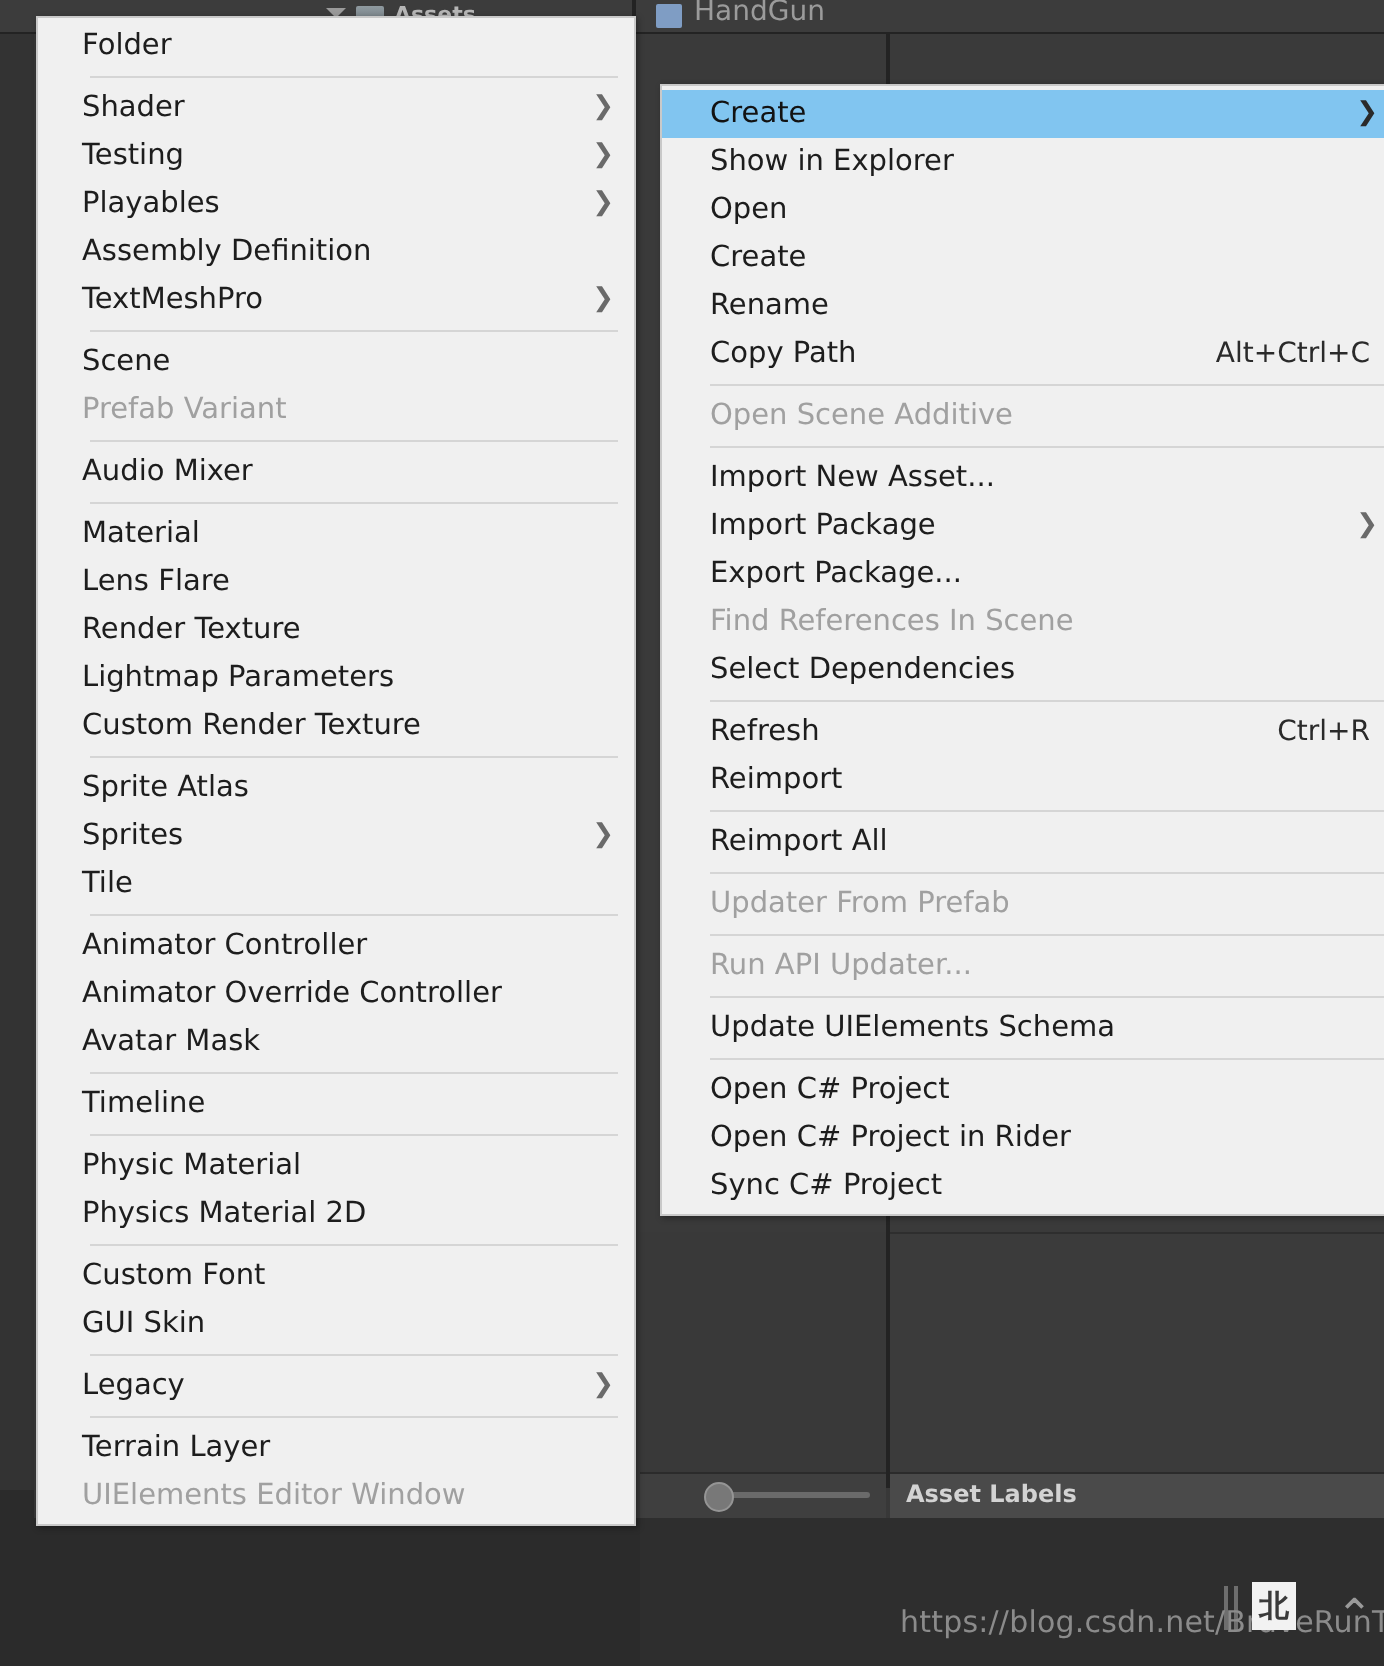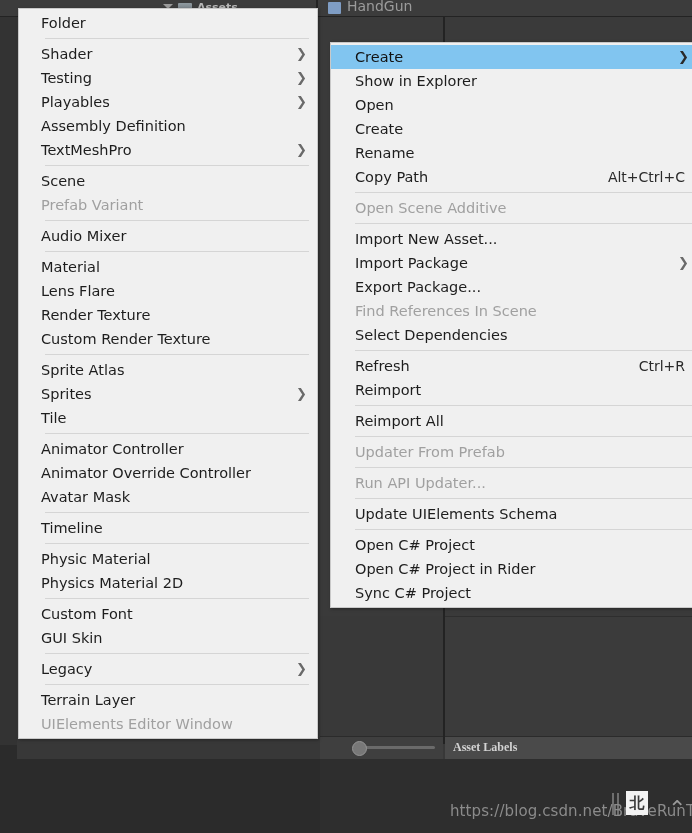--- a/index.html
+++ b/index.html
@@ -136,21 +136,20 @@
     background: #4a4a4a;
     border-top: 1px solid #2b2b2b;
   }
   .asset-labels-text {
     position: absolute;
     left: 453px; top: 739px;
     font-size: 12px;
     font-weight: bold;
     color: #d3d3d3;
     line-height: 17px;
-    font-family: Liberation Serif, serif;
   }
   .bottom-dark {
     position: absolute;
     left: 0; top: 759px;
     width: 692px; height: 74px;
     background: #2b2b2b;
   }
   .bottom-dark2 {
     position: absolute;
     left: 320px; top: 759px;
@@ -308,20 +307,21 @@
     <div class="mi"><span>TextMeshPro</span><span class="arrow">❯</span></div>
     <div class="sep"></div>
     <div class="mi"><span>Scene</span></div>
     <div class="mi disabled"><span>Prefab Variant</span></div>
     <div class="sep"></div>
     <div class="mi"><span>Audio Mixer</span></div>
     <div class="sep"></div>
     <div class="mi"><span>Material</span></div>
     <div class="mi"><span>Lens Flare</span></div>
     <div class="mi"><span>Render Texture</span></div>
+    <div class="mi"><span>Lightmap Parameters</span></div>
     <div class="mi"><span>Custom Render Texture</span></div>
     <div class="sep"></div>
     <div class="mi"><span>Sprite Atlas</span></div>
     <div class="mi"><span>Sprites</span><span class="arrow">❯</span></div>
     <div class="mi"><span>Tile</span></div>
     <div class="sep"></div>
     <div class="mi"><span>Animator Controller</span></div>
     <div class="mi"><span>Animator Override Controller</span></div>
     <div class="mi"><span>Avatar Mask</span></div>
     <div class="sep"></div>

